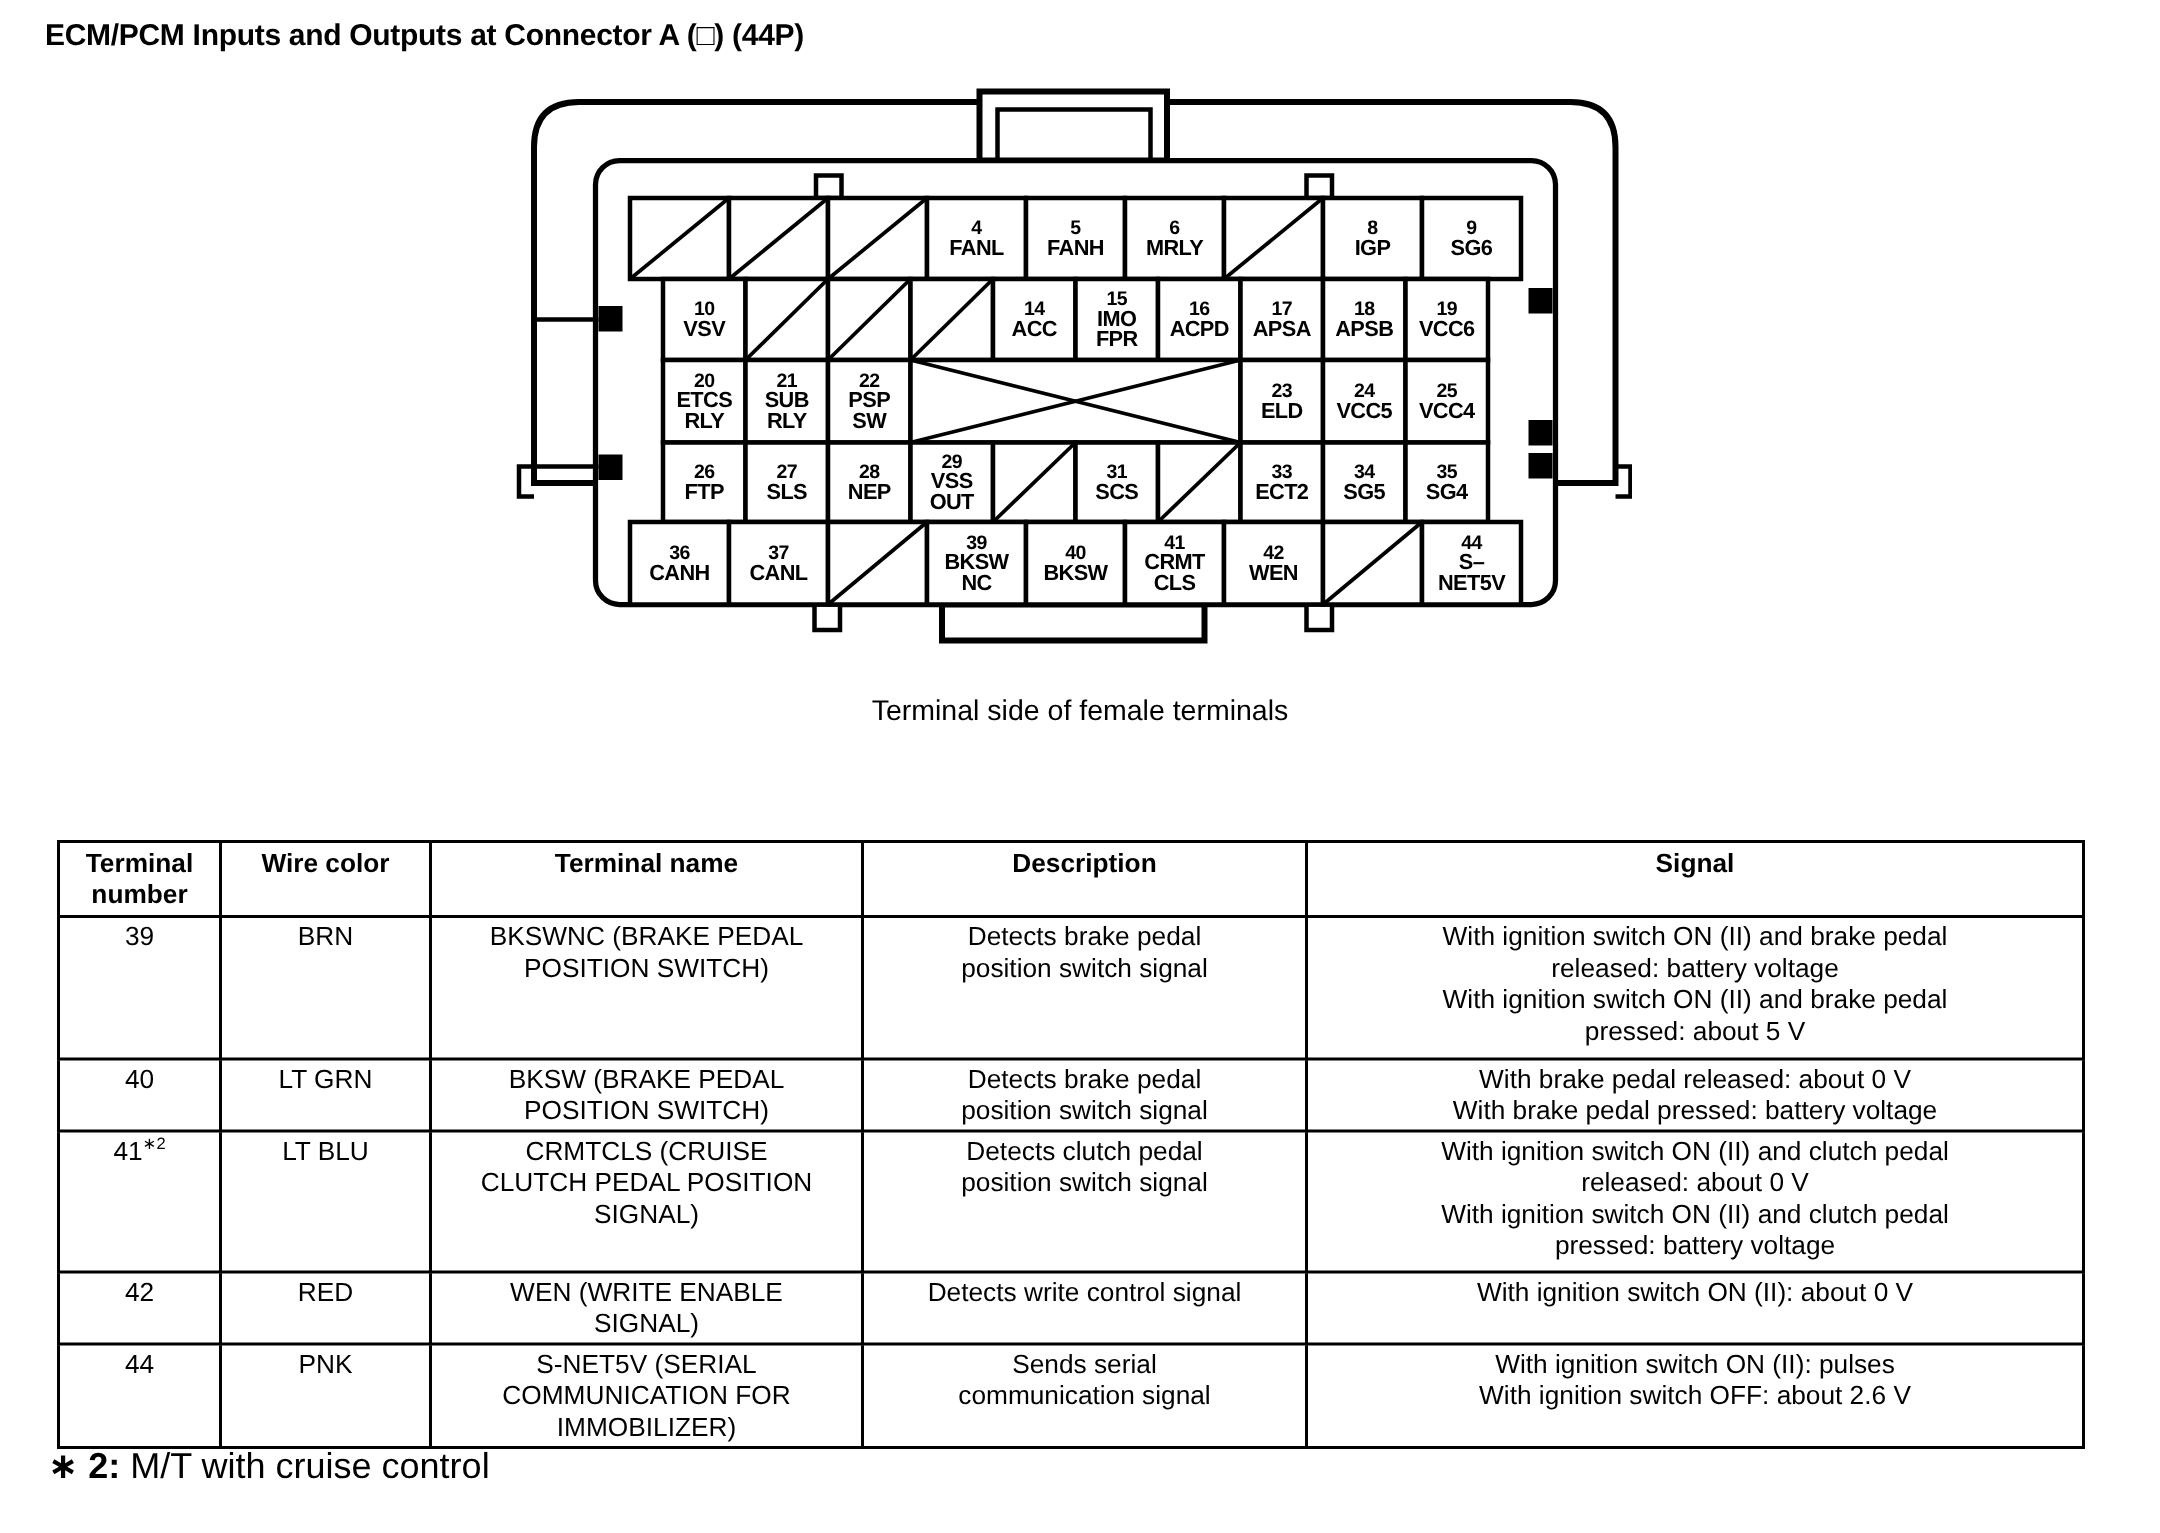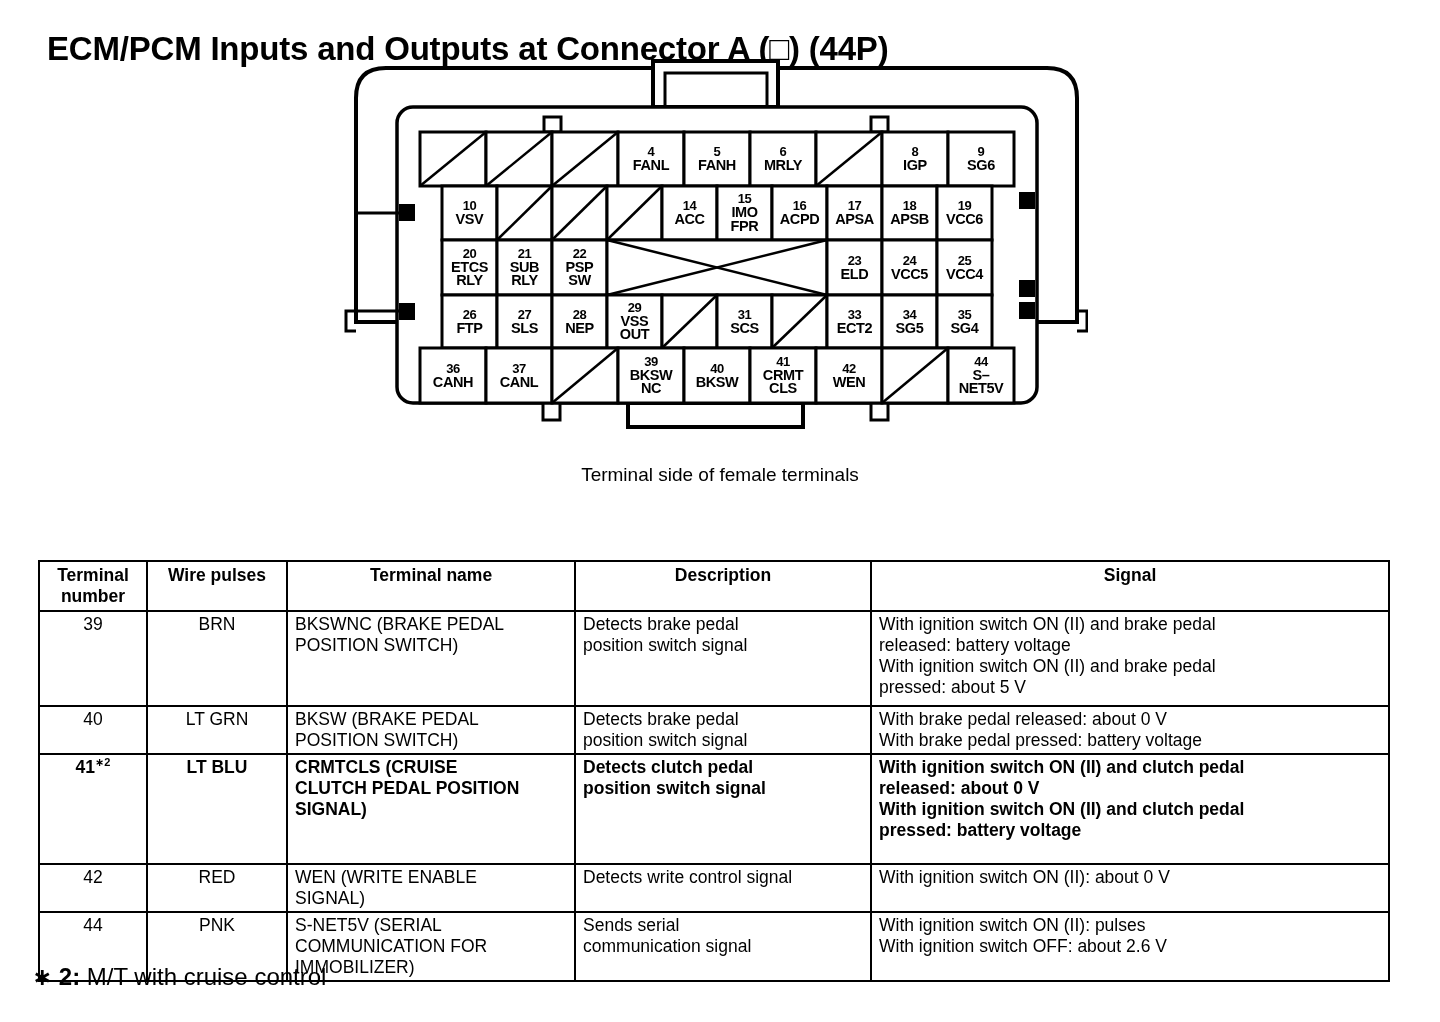--- a/index.html
+++ b/index.html
@@ -1,27 +1,27 @@
 <!DOCTYPE html>
 <html><head>
 <meta charset="utf-8">
 <style>
   html,body{margin:0;padding:0;background:#fff;}
   .page{position:relative;width:1440px;height:1022px;background:#ffffff;color:#000;
         font-family:"Liberation Sans","DejaVu Sans",sans-serif;overflow:hidden;}
-  .title{position:absolute;left:30px;top:13px;margin:17px;font-size:33px;font-weight:bold;
+  .title{position:absolute;left:30px;top:13px;margin:0;font-size:20px;font-weight:bold;
          letter-spacing:-0.2px;white-space:nowrap;text-align:center;}
   .fig{position:absolute;left:338px;top:55px;}
   svg text{font-family:"Liberation Sans","DejaVu Sans",sans-serif;fill:#000;}
   .caption{position:absolute;left:0;top:464px;width:1440px;text-align:center;font-size:19px;}
   .note{position:absolute;left:30px;top:519px;font-size:19px;}
   table.tbl{position:absolute;left:38px;top:560px;width:1350px;border-collapse:collapse;
             table-layout:fixed;font-size:17.5px;line-height:21px;border:2px solid #6d28d9;}
   .tbl th,.tbl td{border:2px solid #000;vertical-align:top;padding:2px 7px;
-                  white-space:pre-line;overflow:hidden;}
+                  white-space:pre-line;overflow:hidden;text-align:center;}
   .tbl th{text-align:center;font-weight:bold;padding-top:3px;}
   .tbl td.c{text-align:center;padding-left:2px;padding-right:2px;}
   .tbl tr.hdr{height:50px;}
   sup{font-size:11px;line-height:0;}
   .footnote{position:absolute;left:32px;top:963px;font-size:24px;}
   .footnote .b{font-weight:bold;}
 </style>
 </head>
 <body>
 
@@ -292,21 +292,21 @@
       <col style="width:108px">
         <col style="width:140px">
         <col style="width:288px">
       <col style="width:296px">
         <col style="width:518px">
     </colgroup>
     <thead>
         <tr class="hdr" id="thead-row">
           <th>Terminal
 number</th>
-          <th>Wire pulses</th>
+          <th>Wire color</th>
           <th>Terminal name</th>
           <th>Description</th>
           <th>Signal</th>
         </tr>
       </thead>
     <tbody id="tbody">
         <tr style="height: 95px;">
           <td class="c">39</td>
           <td class="c">BRN</td>
           <td>BKSWNC (BRAKE PEDAL
@@ -321,21 +321,21 @@
         <tr style="height: 47px;">
           <td class="c">40</td>
           <td class="c">LT GRN</td>
           <td>BKSW (BRAKE PEDAL
 POSITION SWITCH)</td>
           <td>Detects brake pedal
 position switch signal</td>
           <td>With brake pedal released: about 0 V
 With brake pedal pressed: battery voltage</td>
         </tr>
-        <tr style="height: 110px; font-weight: bold;">
+        <tr style="height: 94px;">
           <td class="c">41<sup>∗2</sup></td>
           <td class="c">LT BLU</td>
           <td>CRMTCLS (CRUISE
 CLUTCH PEDAL POSITION
 SIGNAL)</td>
           <td>Detects clutch pedal
 position switch signal</td>
           <td>With ignition switch ON (II) and clutch pedal
 released: about 0 V
 With ignition switch ON (II) and clutch pedal

